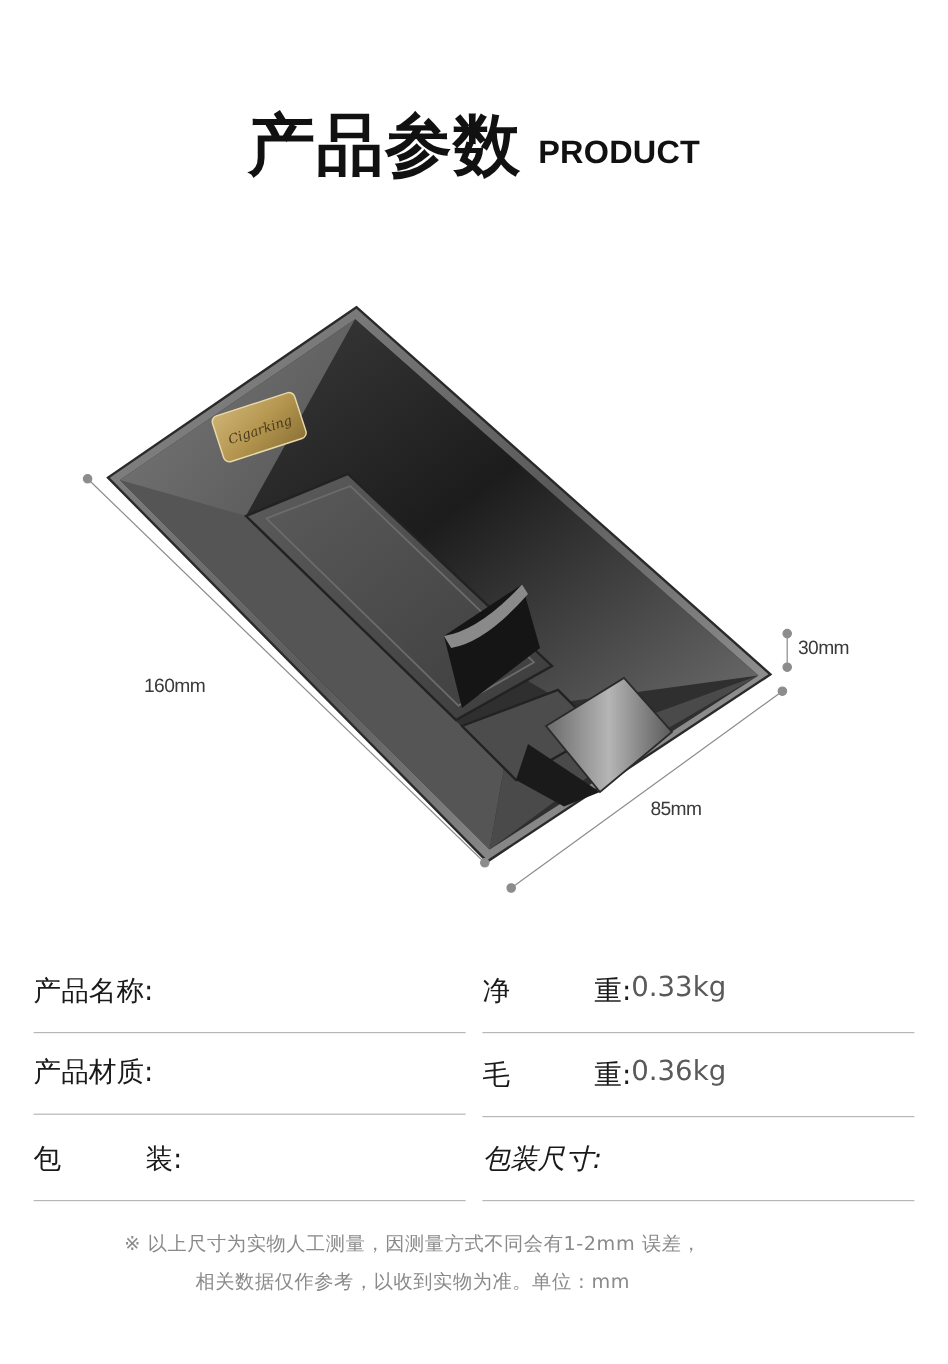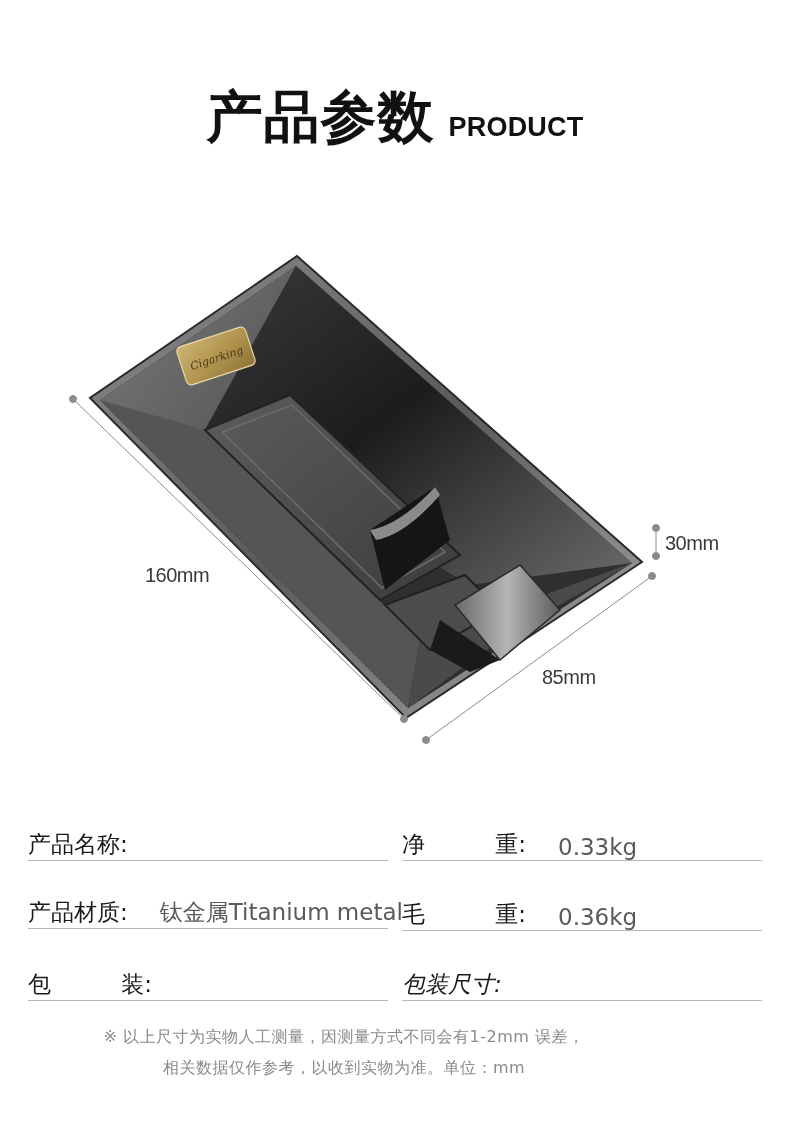--- a/index.html
+++ b/index.html
@@ -6,43 +6,43 @@
   body {
     width: 790px; height: 1137px; position: relative; overflow: hidden;
     font-family: "DejaVu Sans", "Liberation Sans", sans-serif;
     color: #1a1a1a;
   }
   .header {
     position: absolute; left: 0; top: 86px; width: 790px; height: 70px;
     display: flex; justify-content: center; align-items: center; gap: 14px;
   }
   .header .cn {
-    font-family: Liberation Mono, monospace; font-weight: bold;
+    font-family: Liberation Sans, sans-serif; font-weight: bold;
     font-size: 56px; letter-spacing: 1px; color: #111; line-height: 1;
   }
   .header .en {
     display: flex; flex-direction: column;
     font-family: "Liberation Sans", sans-serif; font-weight: bold;
     font-size: 27px; line-height: 31px; color: #111; letter-spacing: 0.2px; margin-top: 13px;
   }
   .product {
     position: absolute; left: 0; top: 230px; width: 790px; height: 540px;
   }
   .dim-label {
     position: absolute; font-family: "Liberation Sans", sans-serif;
-    font-size: 20px; color: #3a3a3a; letter-spacing: -0.5px;
+    font-size: 16px; color: #3a3a3a; letter-spacing: -0.5px;
   }
   .specs {
     position: absolute; left: 28px; top: 810px; width: 734px;
   }
   .spec-row {
     position: absolute; height: 50px;
     border-bottom: 1px solid #b7b7b7;
-    display: flex; align-items: flex-end;
-    font-size: 23px; white-space: nowrap; gap: 32px;
+    display: flex; align-items: flex-start;
+    font-size: 23px; white-space: nowrap;
   }
   .spec-row .label { color: #1a1a1a; }
   .spec-row .label-split { display: inline-flex; justify-content: space-between; color:#1a1a1a; }
   .spec-row .value { color: #5a5a5a; }
   .note {
     position: absolute; left: 0; width: 688px; text-align: center;
     font-size: 16px; color: #8a8a8a; letter-spacing: 0.5px;
   }
 </style>
 </head>
@@ -119,33 +119,32 @@
       <circle cx="404" cy="719" r="3.5"></circle>
       <line x1="426" y1="740" x2="652" y2="576"></line>
       <circle cx="426" cy="740" r="3.5"></circle>
       <circle cx="652" cy="576" r="3.5"></circle>
       <line x1="656" y1="528" x2="656" y2="556"></line>
       <circle cx="656" cy="528" r="3.5"></circle>
       <circle cx="656" cy="556" r="3.5"></circle>
     </g>
   </svg>
 
-  <div class="dim-label" style="left:145px; top:334px;">160mm</div>
+  <div class="dim-label" style="left:120px; top:334px;">160mm</div>
   <div class="dim-label" style="left:542px; top:436px;">85mm</div>
   <div class="dim-label" style="left:665px; top:302px;">30mm</div>
 </div>
 
 <div class="specs">
 
   <div class="spec-row" style="left:0; top:0; width:360px;">
     <span class="label">产品名称:</span>
   </div>
   <div class="spec-row" style="left:0; top:68px; width:360px;">
     <span class="label">产品材质:</span>
-    <span class="value">钛金属Titanium metal</span>
   </div>
   <div class="spec-row" style="left:0; top:140px; width:360px;">
     <span class="label-split" style="width:124px;">
       <span>包</span>
       <span>装:</span>
     </span>
   </div>
 
   <div class="spec-row" style="left:374px; top:0; width:360px;">
     <span class="label-split" style="width:124px;">

